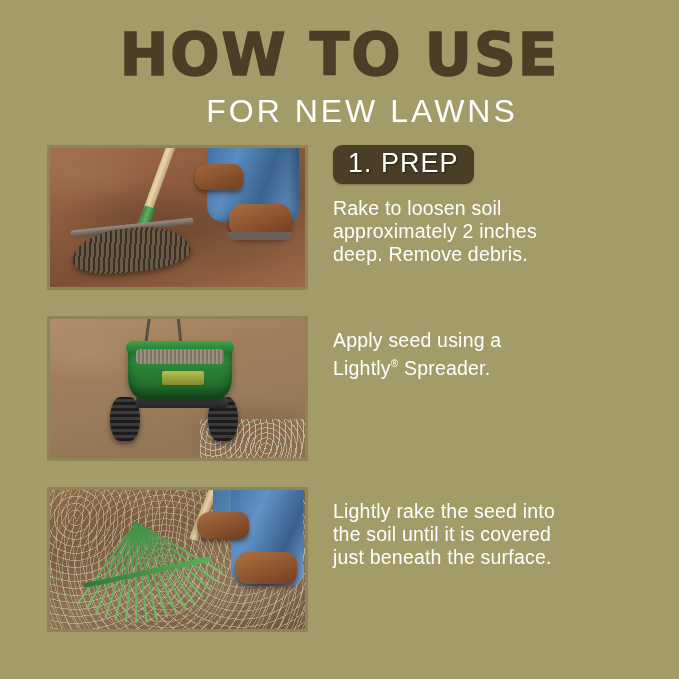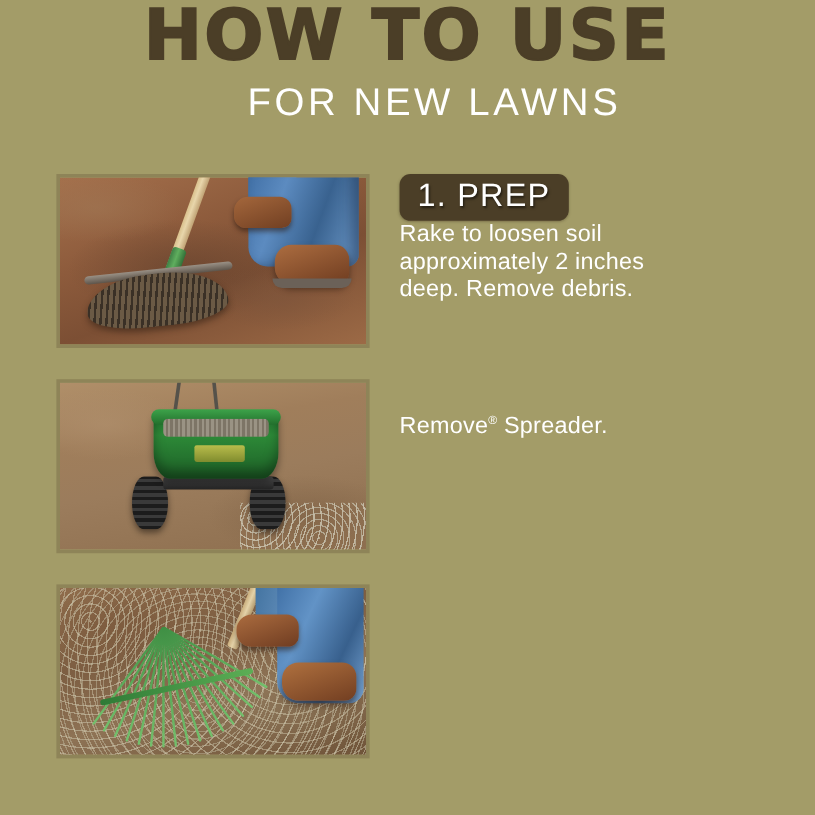--- a/index.html
+++ b/index.html
@@ -8,20 +8,21 @@
     background:#a39c68;
     font-family:"Liberation Sans", sans-serif;
     overflow:hidden;
     position:relative;
   }
   .page { position:relative; width:679px; height:679px; background:#a39c68; }
 
   
   .header { position:absolute; left:0; top:0; width:679px; text-align:center; }
   .title-main {
+    margin-top:26px;
     font-size:58px;
     line-height:58px;
     font-weight:bold;
     color:#4b3e27;
     letter-spacing:2px;
     font-family:"DejaVu Sans", sans-serif;
     -webkit-text-stroke:1.6px #4b3e27;
   }
   .title-sub {
     margin-top:10px;
@@ -226,21 +227,21 @@
     color:#ffffff;
     border-radius:9px;
     padding:4px 15px 6px 15px;
     font-size:27px;
     line-height:29px;
     letter-spacing:1px;
     text-shadow:1px 1px 2px rgba(0,0,0,.55);
     box-shadow:0 1px 2px rgba(60,50,30,.35);
   }
   .step-body {
-    margin-top:0;
+    margin-top:13px;
     color:#ffffff;
     font-size:19.5px;
     line-height:23px;
     letter-spacing:.2px;
     white-space:pre-line;
   }
   .step-body sup { font-size:10px; vertical-align:super; }
 
   
   .footer {
@@ -291,21 +292,21 @@
           <div class="wheel wheel-l"></div>
           <div class="wheel wheel-r"></div>
           <div class="spr-axle"></div>
           <div class="hopper"></div>
           <div class="hopper-rim"></div>
           <div class="seed-fill"></div>
           <div class="hopper-label"></div>
         </div>
       </div>
       <div class="step-text">
-        <div class="step-body"><br><span>Remove</span><sup>®</sup><span> Spreader.</span></div>
+        <div class="step-body"><span>Apply seed using a</span><br><span>Lightly</span><sup>®</sup><span> Spreader.</span></div>
       </div>
     </div>
 
     <div class="step-row">
       <div class="photo-frame">
         <div class="photo soil3">
           <div class="seed-layer"></div>
           <div class="leafrake-handle"></div>
           <div class="fan">
             <div class="tine" style="transform:rotate(-52deg)"></div>
@@ -327,19 +328,22 @@
             <div class="tine" style="transform:rotate(44deg)"></div>
             <div class="fan-brace"></div>
           </div>
           <div class="jeans3b"></div>
           <div class="jeans3"></div>
           <div class="boot3a"></div>
           <div class="boot3b"></div>
         </div>
       </div>
       <div class="step-text">
+        <div class="step-body">Lightly rake the seed into
+the soil until it is covered
+just beneath the surface.</div>
       </div>
     </div>
 
   </div>
 
 
 </div>
 
 </body></html>

